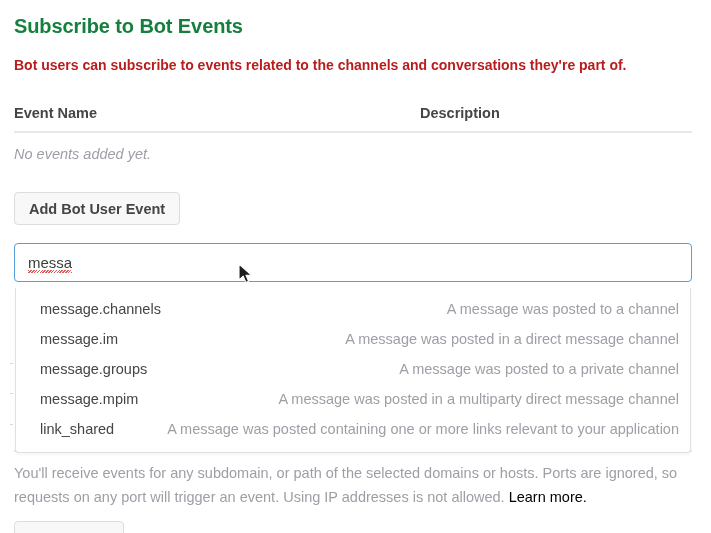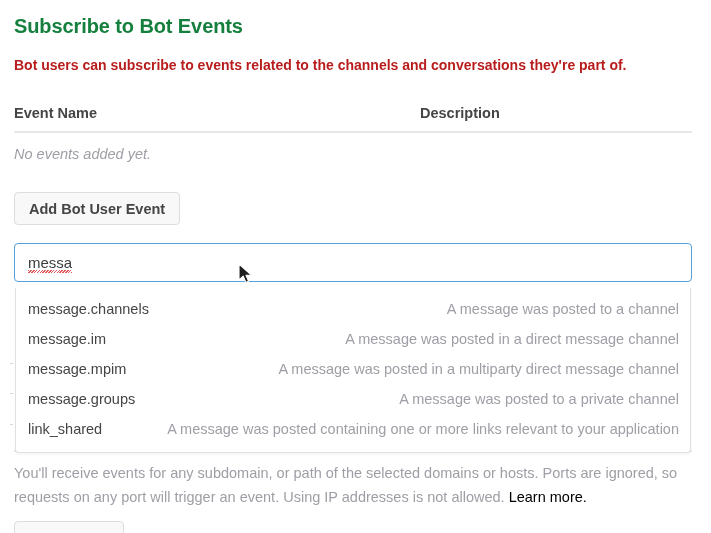--- a/index.html
+++ b/index.html
@@ -152,21 +152,21 @@
   .dropdown {
     position: absolute;
     left: 15px;
     top: 288px;
     width: 676px;
     box-sizing: border-box;
     background: #ffffff;
     border: 1px solid #e0e0e0;
     border-top: none;
     border-radius: 0 0 4px 4px;
-    padding: 6px 0 8px 0;
+    padding: 6px 0 8px 12px;
     box-shadow: 0 2px 3px rgba(0,0,0,0.04);
     z-index: 5;
   }
   .dd-item {
     position: relative;
     height: 30px;
     display: flex;
     align-items: center;
     padding: 0 11px 0 12px;
     cursor: pointer;
@@ -272,26 +272,26 @@
   <div class="dropdown">
     <div class="dd-item">
       <span class="dd-name">message.channels</span>
       <span class="dd-desc">A message was posted to a channel</span>
     </div>
     <div class="dd-item">
       <span class="dd-name">message.im</span>
       <span class="dd-desc">A message was posted in a direct message channel</span>
     </div>
     <div class="dd-item">
+      <span class="dd-name">message.groups</span>
+      <span class="dd-desc">A message was posted to a private channel</span>
+    </div>
+    <div class="dd-item">
       <span class="dd-name">message.mpim</span>
       <span class="dd-desc">A message was posted in a multiparty direct message channel</span>
-    </div>
-    <div class="dd-item">
-      <span class="dd-name">message.groups</span>
-      <span class="dd-desc">A message was posted to a private channel</span>
     </div>
     <div class="dd-item">
       <span class="dd-name">link_shared</span>
       <span class="dd-desc">A message was posted containing one or more links relevant to your application</span>
     </div>
   </div>
 
   <div class="divider"></div>
 
   <div class="foot-text">

